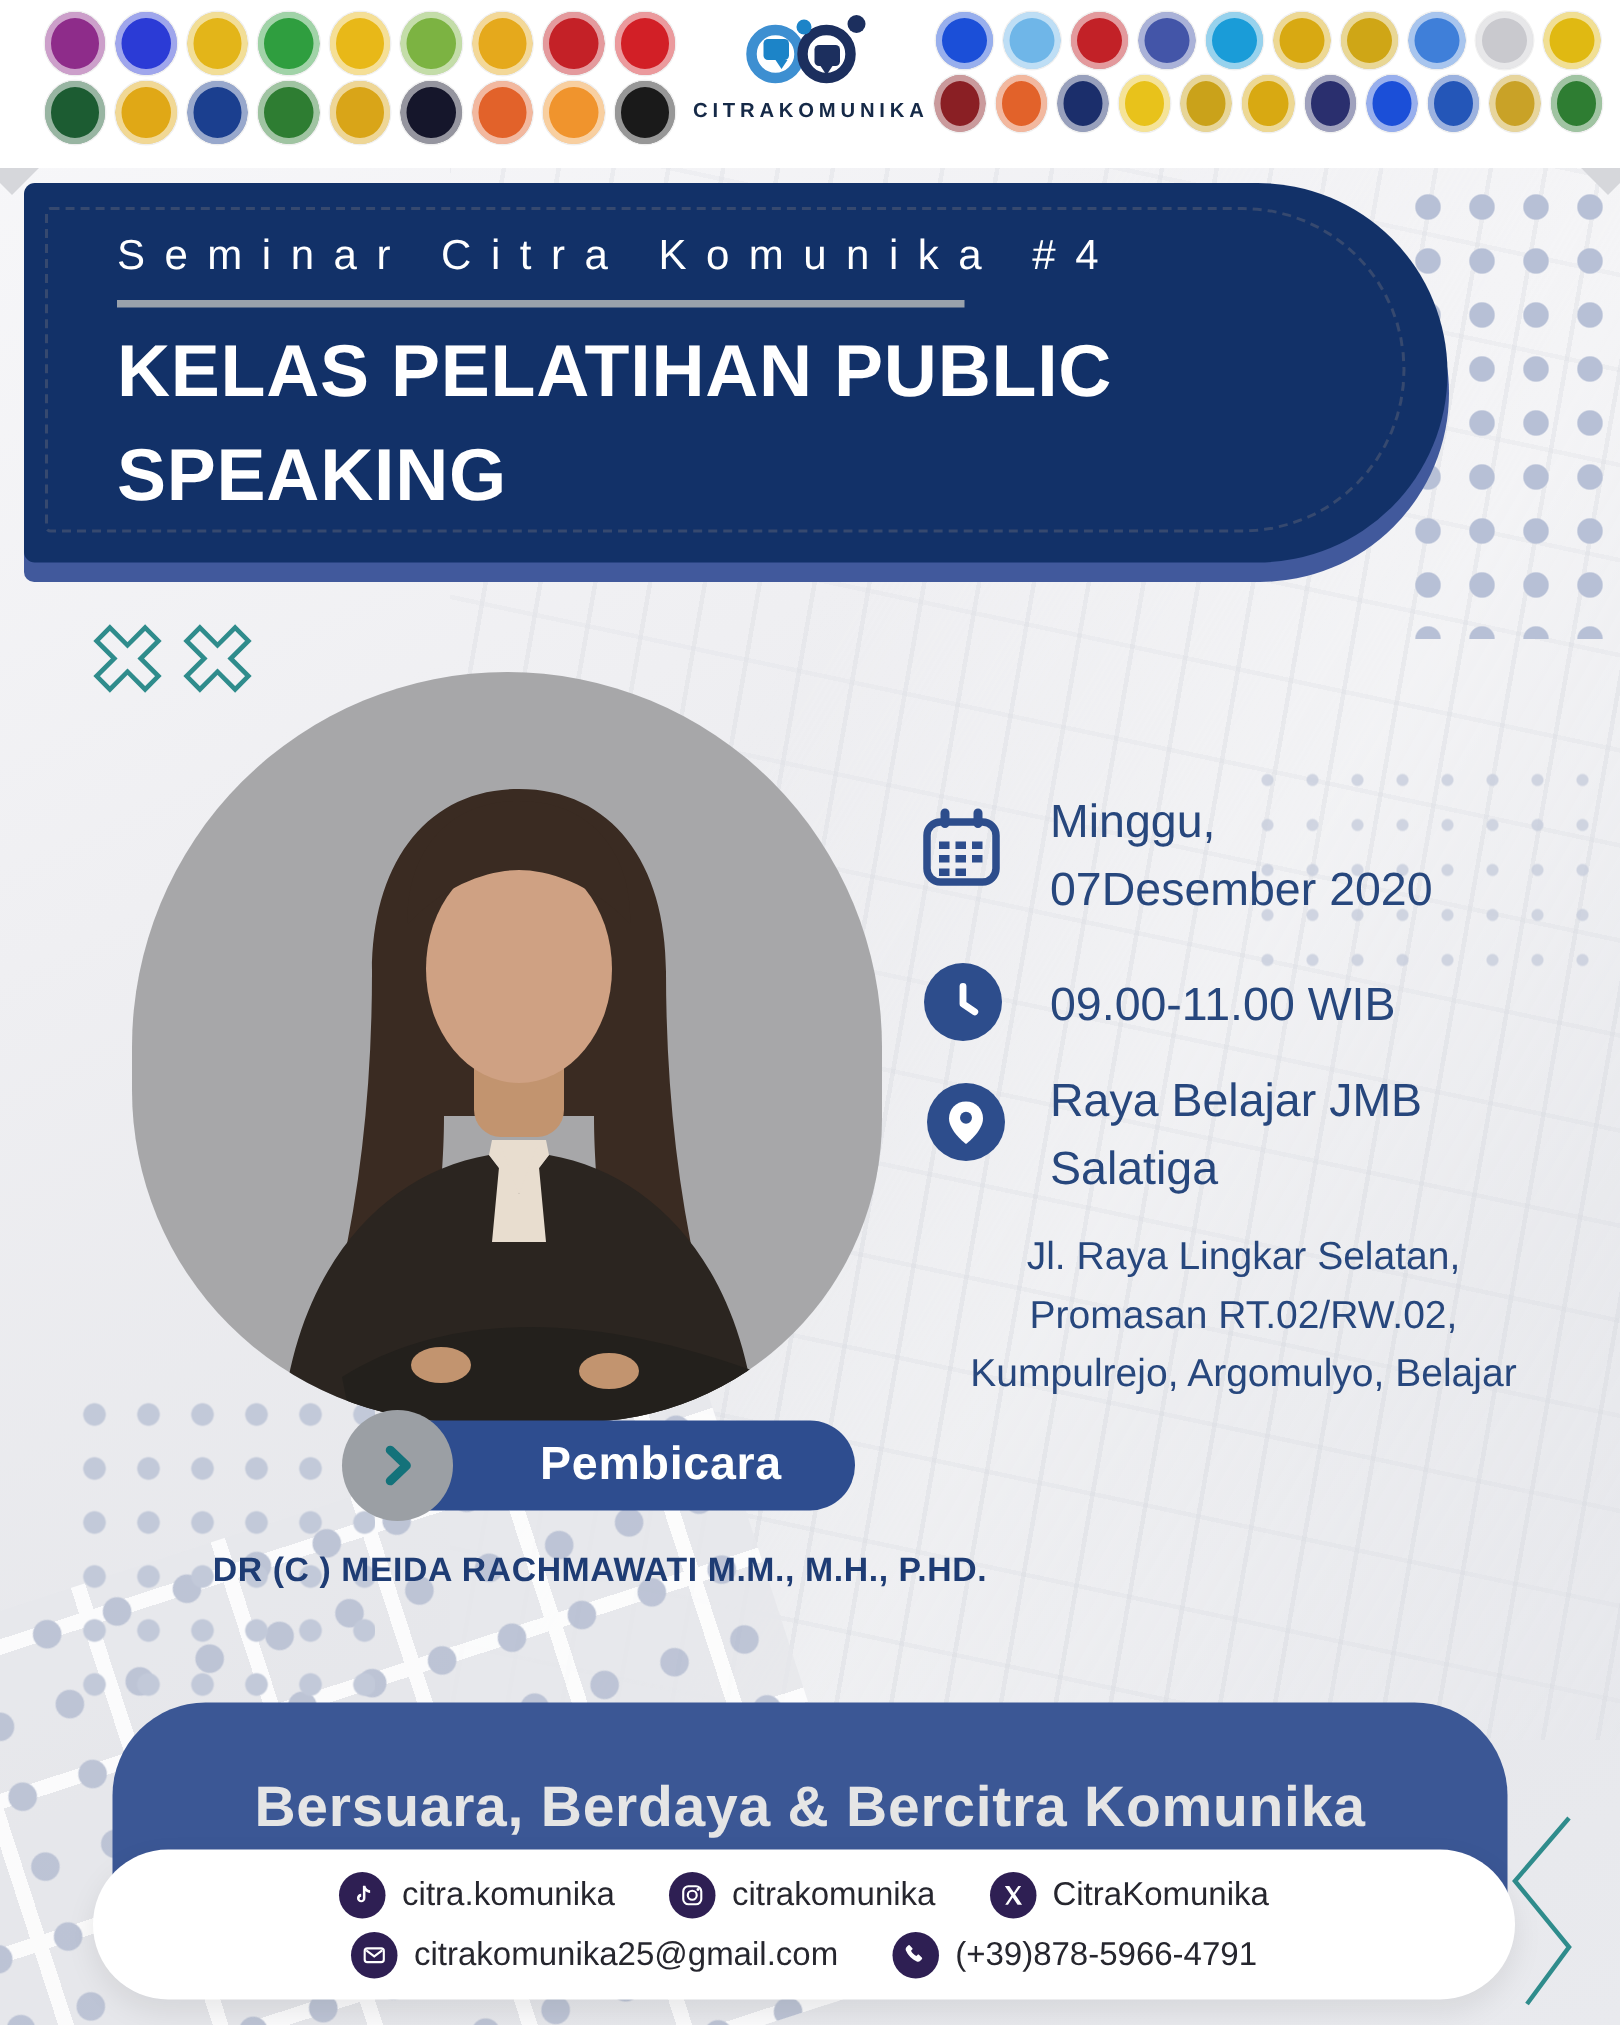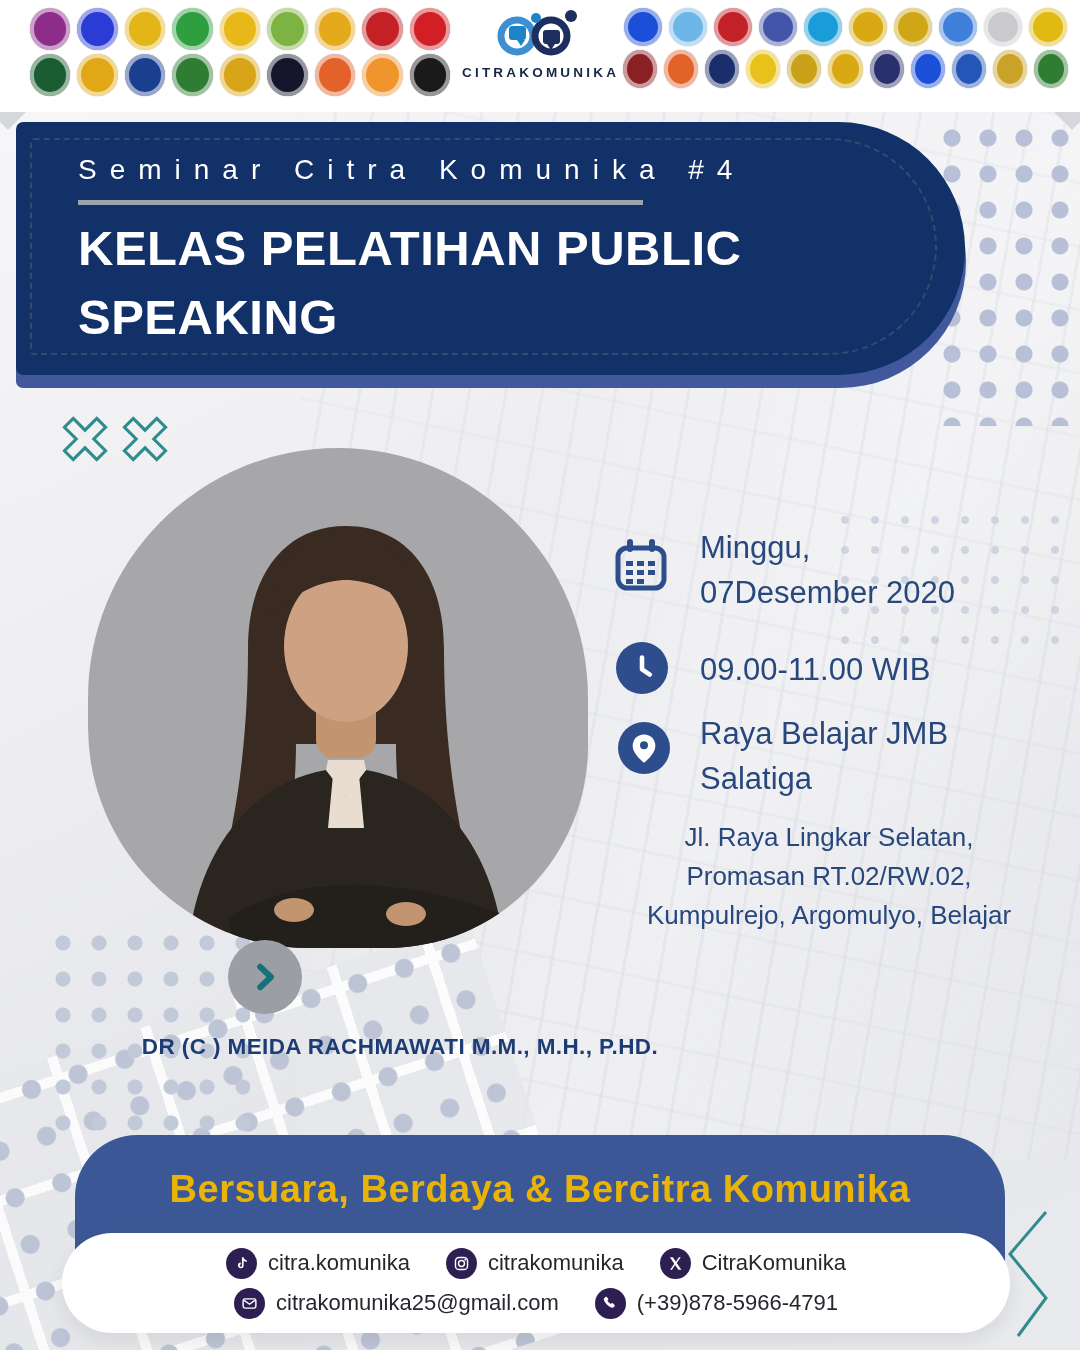--- a/index.html
+++ b/index.html
@@ -86,21 +86,21 @@
     background:#2E4D8F;border-radius:32px;}
   .pill-label{position:absolute;left:108px;top:11px;color:#ffffff;font-size:31px;font-weight:bold;letter-spacing:.5px;}
   .pill-circle{position:absolute;left:228px;top:940px;width:74px;height:74px;z-index:5;
     background:#9B9FA4;border-radius:50%;display:flex;align-items:center;justify-content:center;}
   .speaker-name{position:absolute;left:60px;top:1034px;width:680px;z-index:4;text-align:center;
     color:#1E3C74;font-size:22.5px;font-weight:bold;letter-spacing:.4px;}
 
   
   .tagline-banner{position:absolute;left:75px;top:1135px;width:930px;height:190px;z-index:3;
     background:#3B5795;border-radius:62px;}
-  .tagline-text{margin-top:33px;text-align:center;color:#eab308;font-size:38px;font-weight:bold;letter-spacing:.5px;}
+  .tagline-text{margin-top:49px;text-align:center;color:#e5e5e5;font-size:38px;font-weight:bold;letter-spacing:.5px;}
   .contact-card{position:absolute;left:62px;top:1233px;width:948px;height:100px;z-index:5;
     background:#ffffff;border-radius:50px;box-shadow:0 8px 20px rgba(0,0,0,.08);
     display:flex;flex-direction:column;justify-content:center;gap:9px;}
   .contact-row{display:flex;justify-content:center;align-items:center;gap:36px;}
   .contact-item{display:flex;align-items:center;gap:11px;color:#26262e;font-size:22px;}
   .cicon{width:31px;height:31px;border-radius:50%;background:#2E1F53;
     display:flex;align-items:center;justify-content:center;flex:0 0 auto;}
 </style>
 </head>
 <body>
@@ -272,20 +272,23 @@
     <div>Raya Belajar JMB</div>
     <div>Salatiga</div>
   </div>
 
   <div class="address">
     <div>Jl. Raya Lingkar Selatan,</div>
     <div>Promasan RT.02/RW.02,</div>
     <div>Kumpulrejo, Argomulyo, Belajar</div>
   </div>
 
+  <div class="pill">
+    <div class="pill-label">Pembicara</div>
+  </div>
   <div class="pill-circle">
     <svg width="40" height="40" viewBox="0 0 74 74">
       <polyline points="28,18 48,37 28,56" fill="none" stroke="#14727A" stroke-width="11" stroke-linecap="round" stroke-linejoin="round"></polyline>
     </svg>
   </div>
   <div class="speaker-name">DR (C ) MEIDA RACHMAWATI M.M., M.H., P.HD.</div>
 
   <div class="tagline-banner">
     <div class="tagline-text">Bersuara, Berdaya &amp; Bercitra Komunika</div>
   </div>

